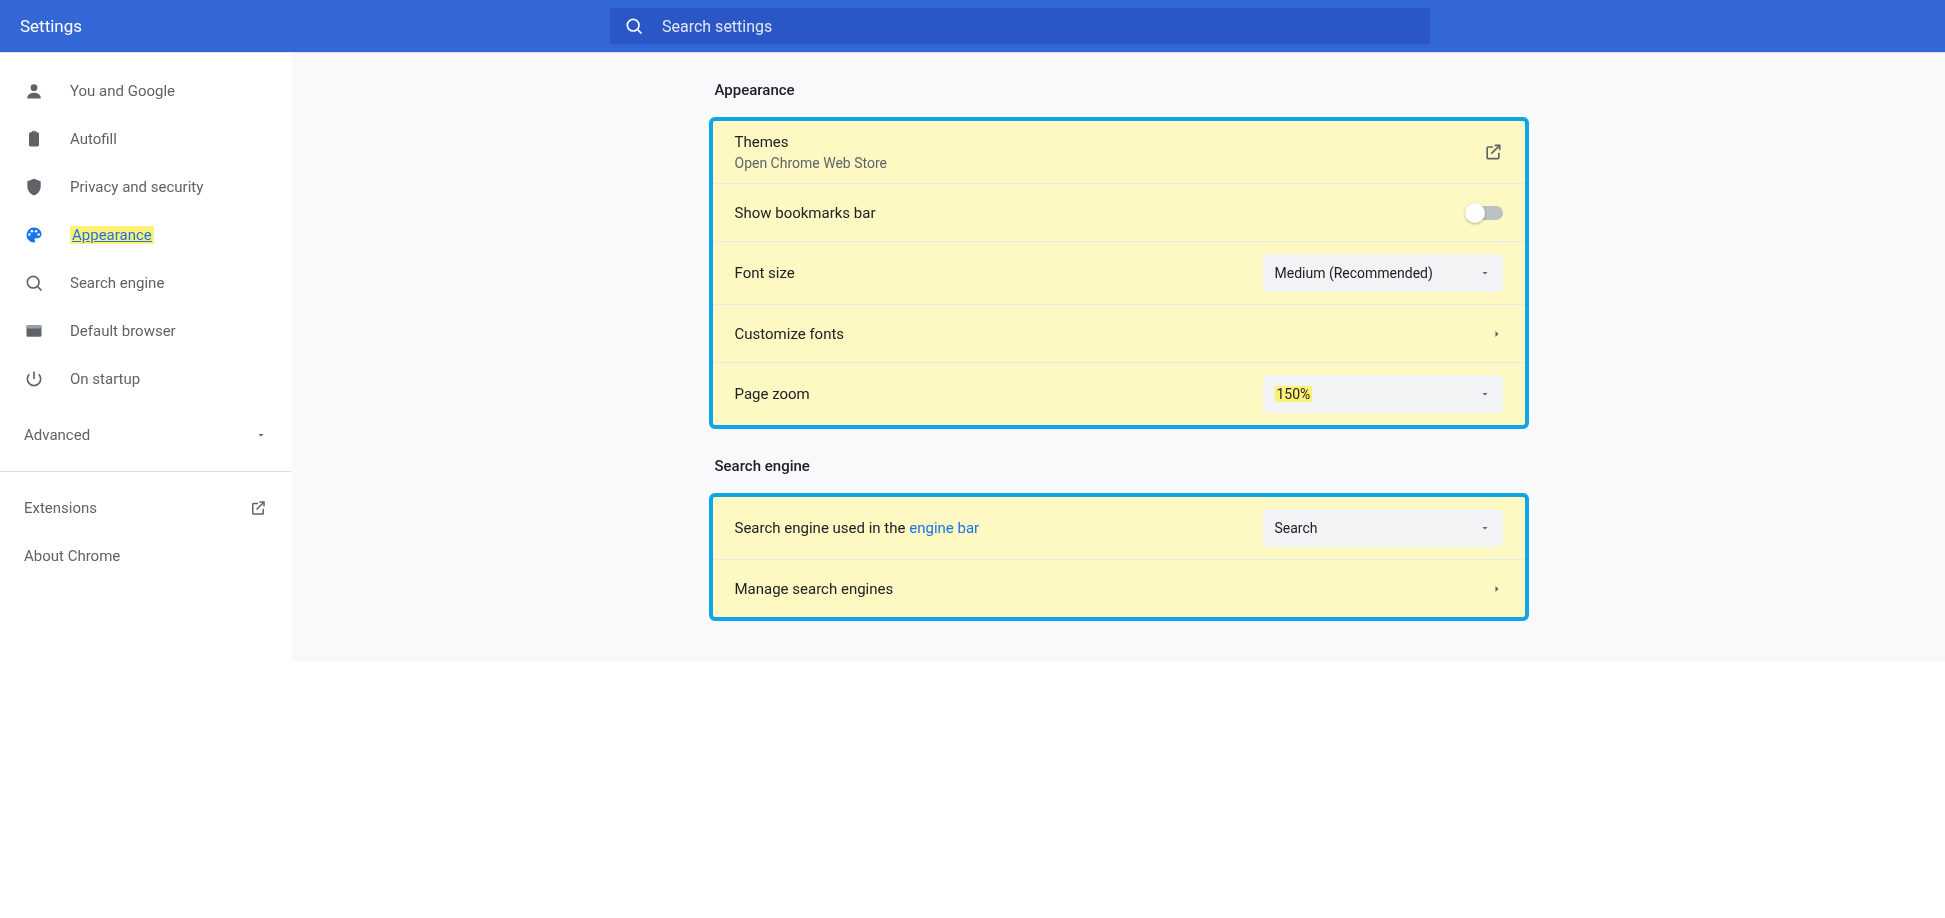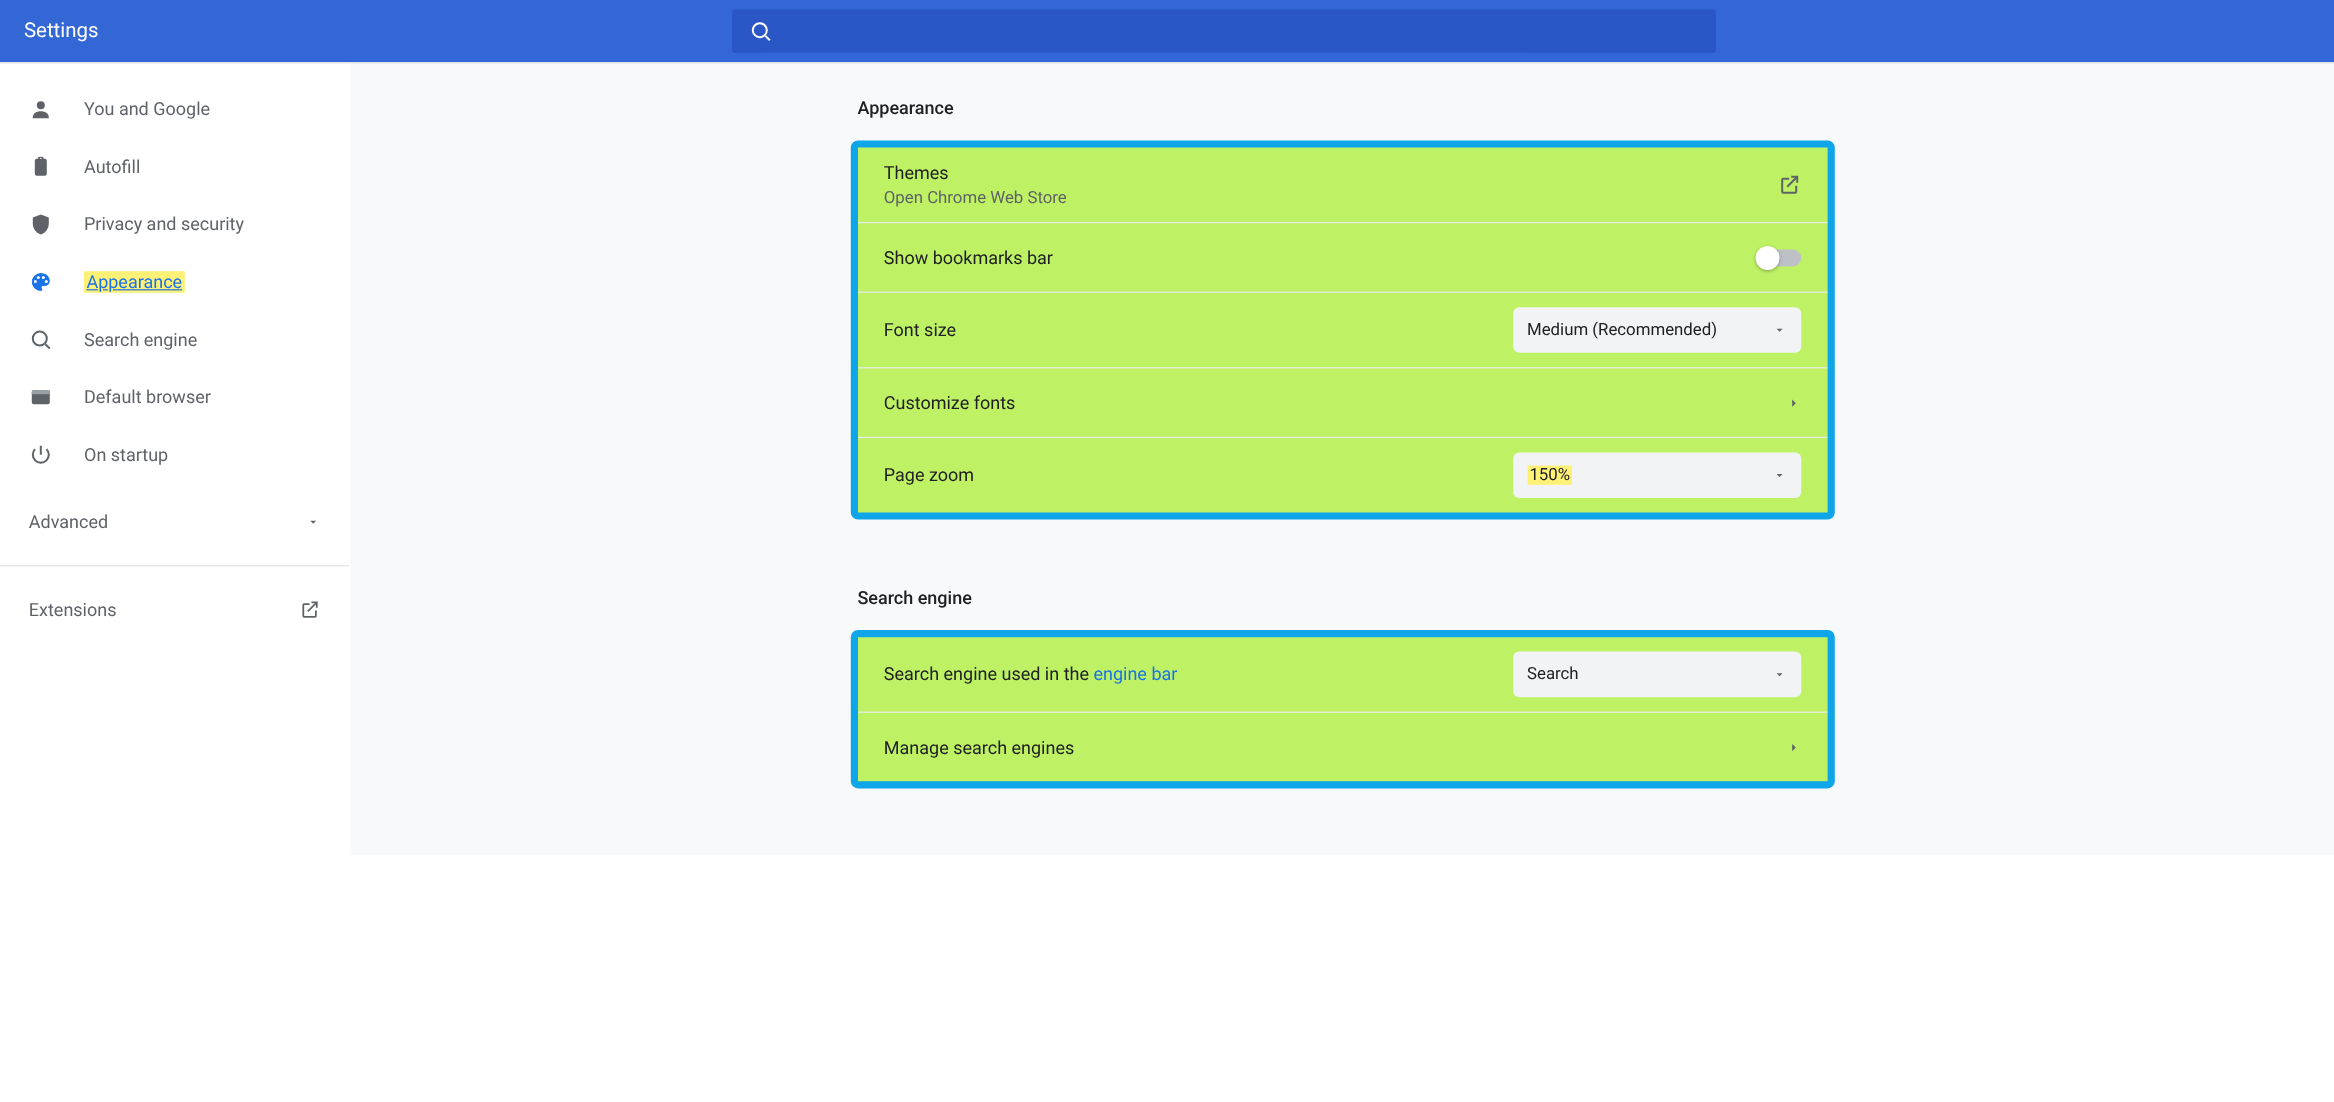--- a/index.html
+++ b/index.html
@@ -68,25 +68,25 @@
     .nav-item.plain { padding-left:24px; gap:0; }
     @media (min-width:100px){ .content-col{ margin-left: auto; margin-right:auto; } }
     .main-inner { width: 820px; margin: 0 auto 40px; }
 
     .section-title {
       font-size: 15px; color: #202124; font-weight: 500;
       margin: 0 0 18px 6px;
     }
 
     .card {
-      background: #bef264;
-      border: 6px solid #0ea5e9;
+      background: #fef9c3;
+      border: 4px solid #0ea5e9;
       border-radius: 6px;
       overflow: hidden;
-      margin-bottom: 56px;
+      margin-bottom: 28px;
     }
     .row {
       display: flex;
       align-items: center;
       justify-content: space-between;
       min-height: 58px;
       padding: 12px 22px;
       border-top: 1px solid #e8eaed;
     }
     .row:first-child { border-top: none; }
@@ -131,20 +131,21 @@
 
 <div class="header">
   <div class="header-title">Settings</div>
   <div class="search-wrap">
     <span class="icon">
       <svg width="20" height="20" viewBox="0 0 24 24" fill="none" stroke="white" stroke-width="2">
           <circle cx="11" cy="11" r="7"></circle>
           <line x1="21" y1="21" x2="16.65" y2="16.65"></line>
         </svg>
     </span>
+    <input placeholder="Search settings" style="">
   </div>
 </div>
 
 <div class="layout">
   <div class="sidebar">
 
     <div class="nav-item">
       <span class="icon">
         <svg width="20" height="20" viewBox="0 0 24 24" fill="#5f6368">
             <circle cx="12" cy="8" r="4"></circle>
@@ -230,20 +231,23 @@
       <span>Extensions</span>
       <span class="ext-icon">
         <svg width="18" height="18" viewBox="0 0 24 24" fill="none" stroke="#5f6368" stroke-width="2">
             <path d="M14 4h6v6"></path>
             <path d="M20 4 10 14"></path>
             <path d="M19 13v6a1 1 0 0 1-1 1H6a1 1 0 0 1-1-1V7a1 1 0 0 1 1-1h6"></path>
           </svg>
       </span>
     </div>
 
+    <div class="nav-item plain">
+      <span>About Chrome</span>
+    </div>
   </div>
 
   <div class="main">
     <div class="main-inner">
 
       <div class="section-title">Appearance</div>
 
       <div class="card">
 
         <div class="row">

